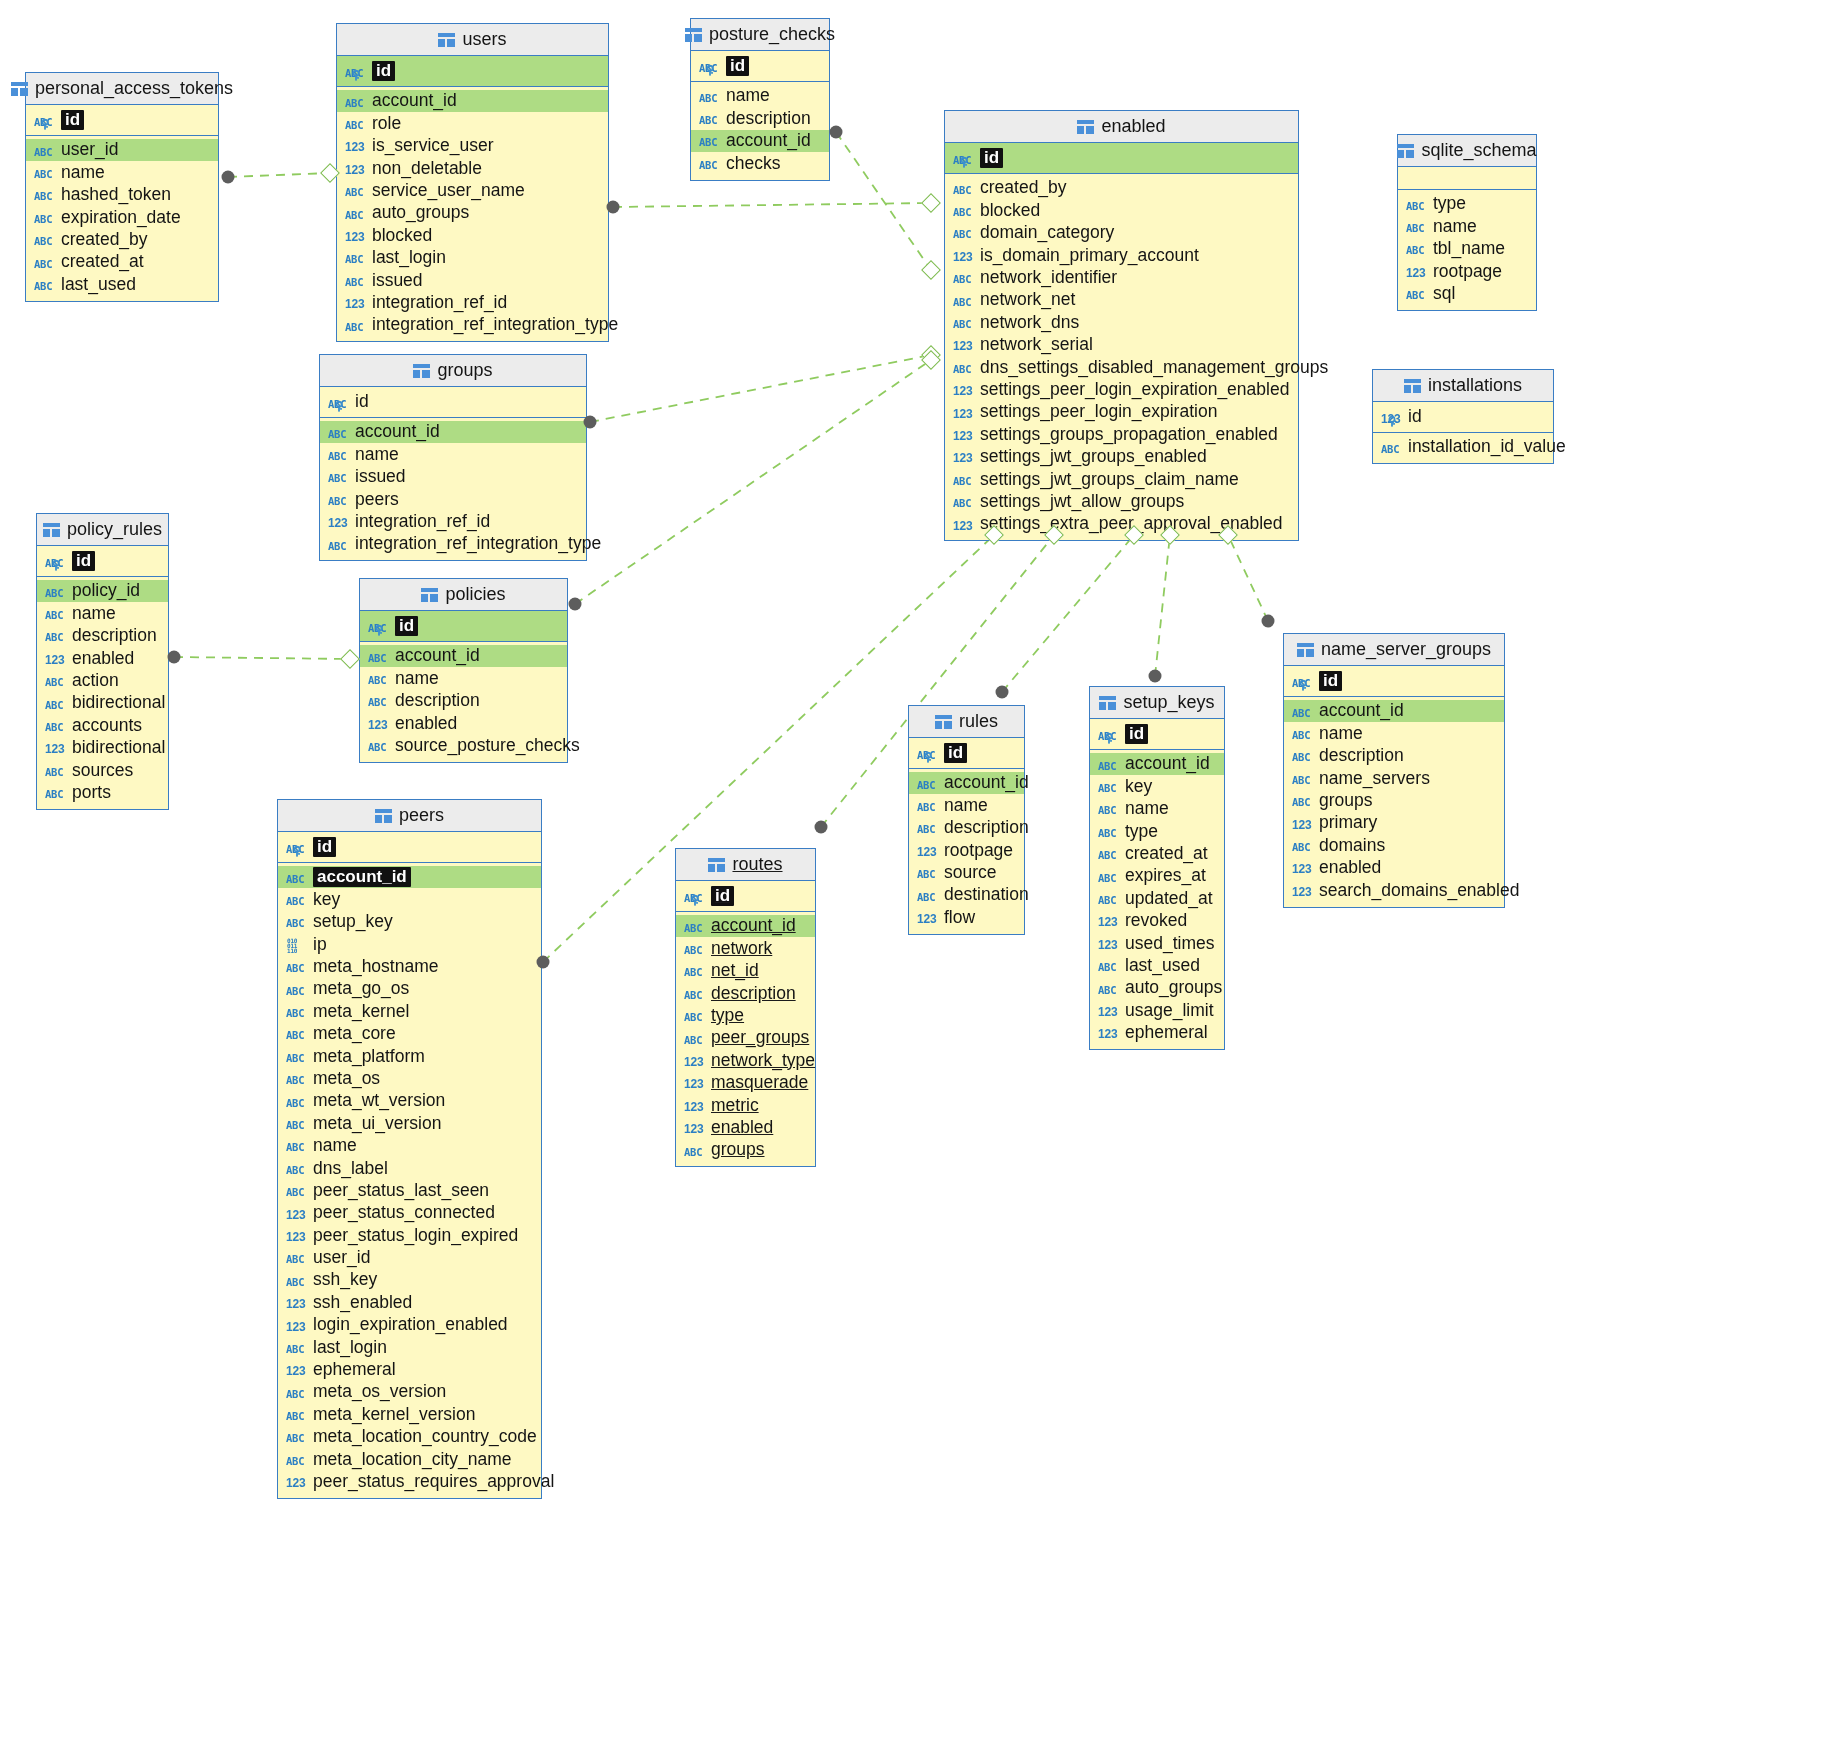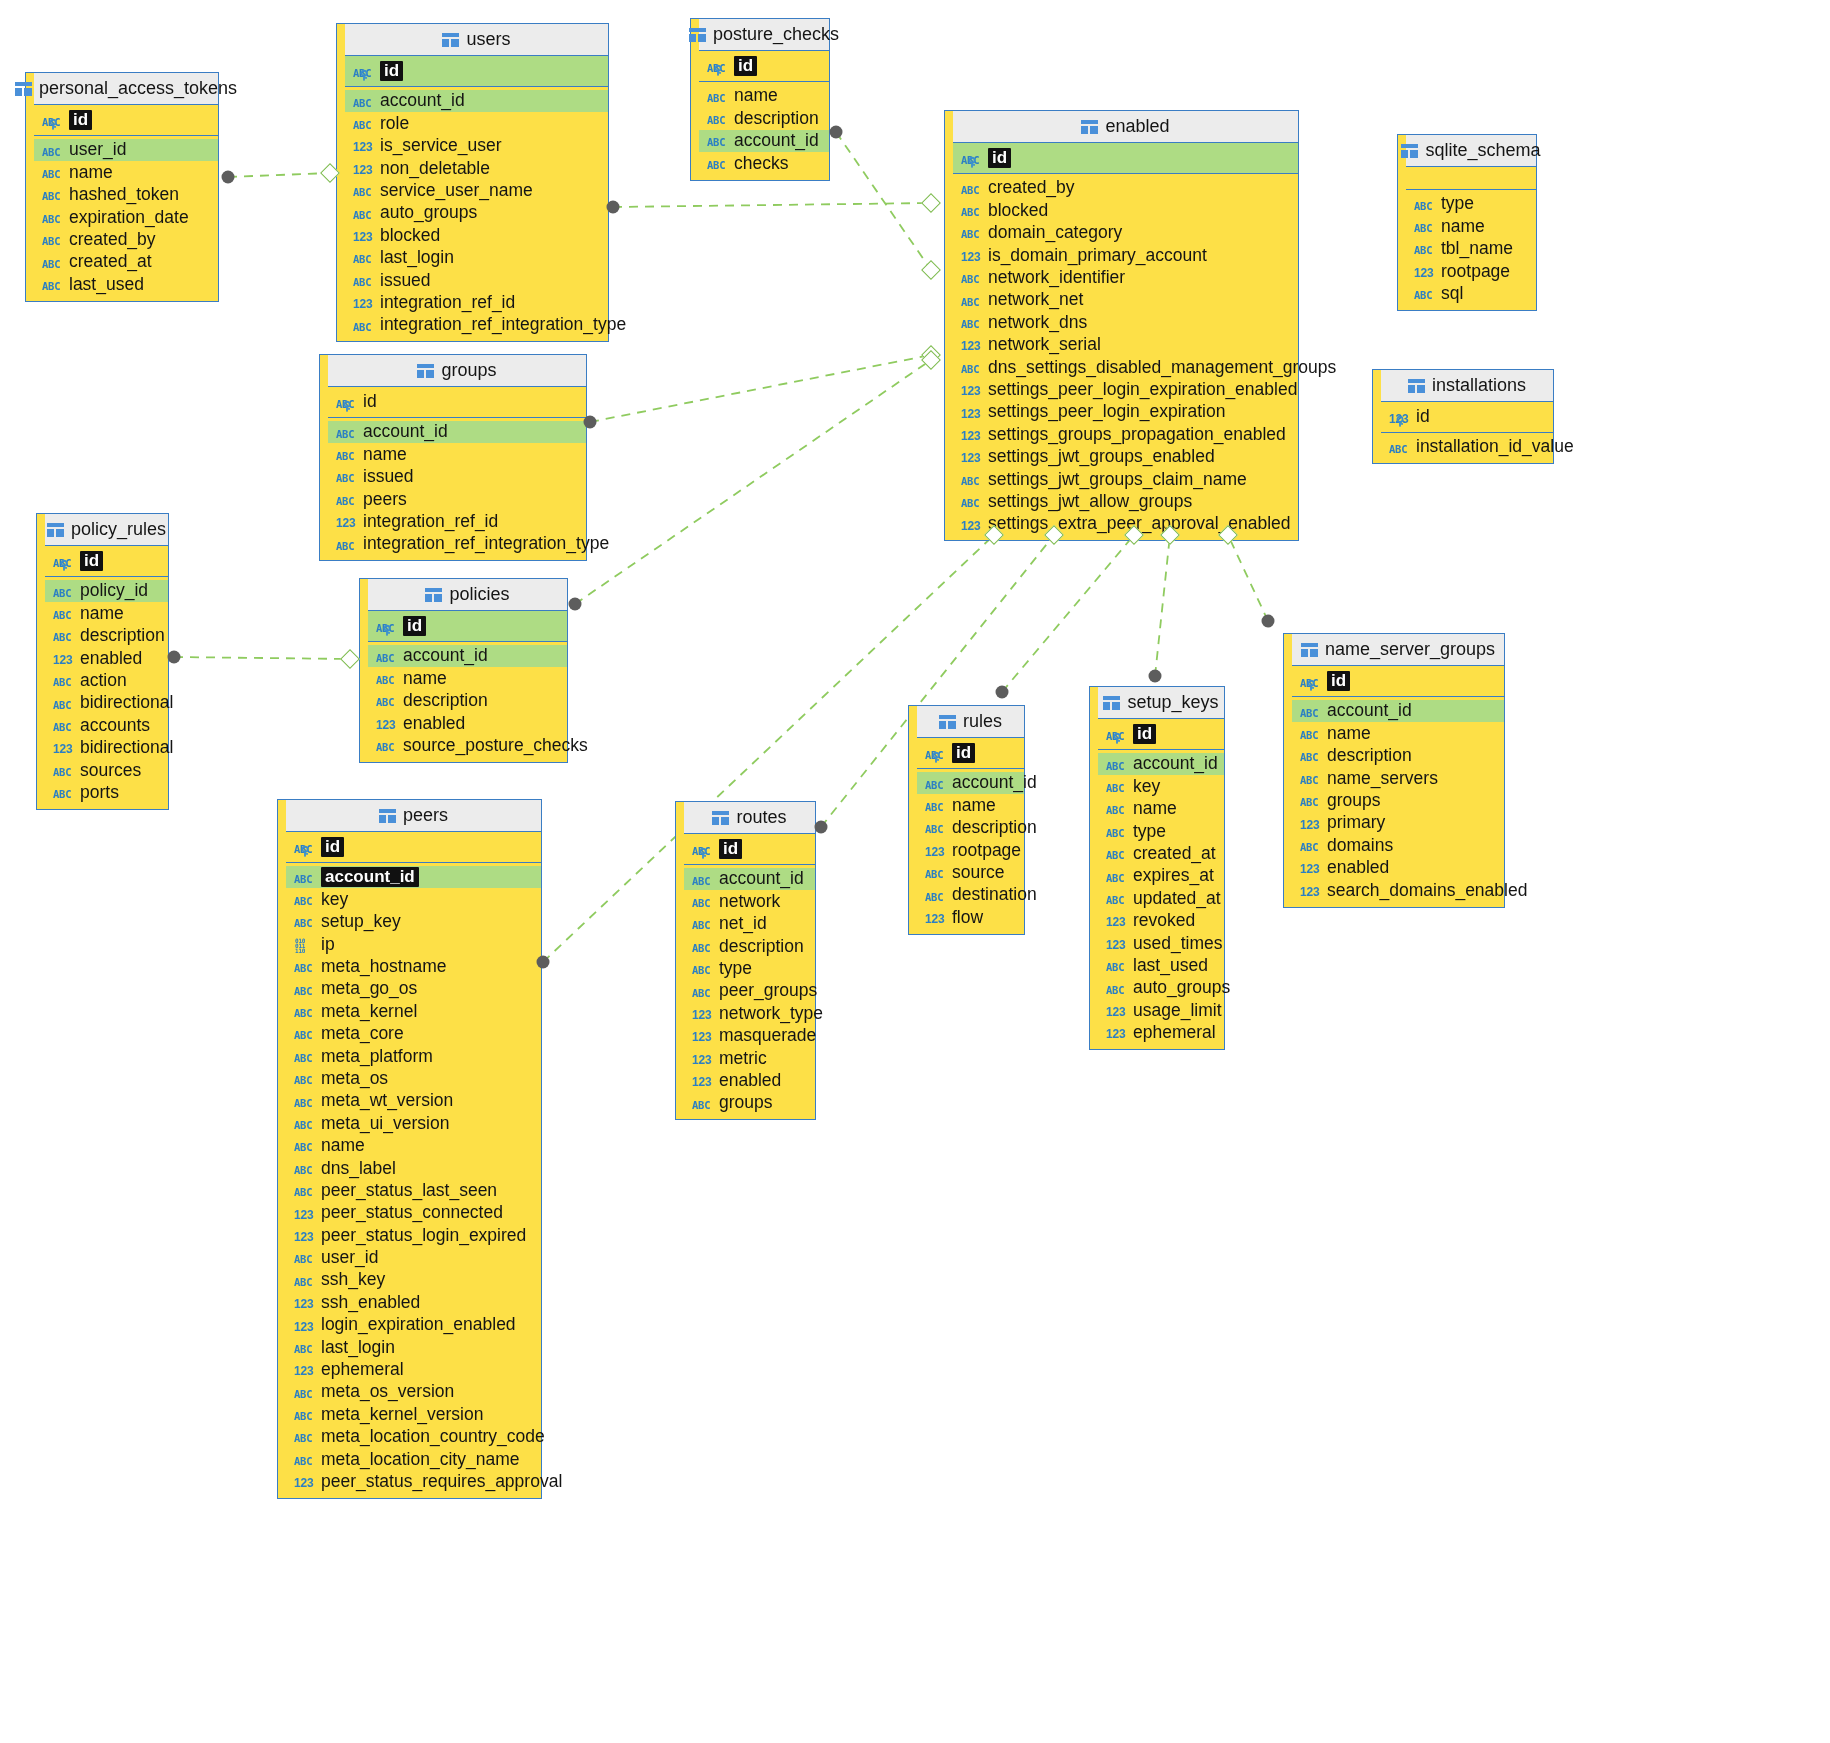--- a/index.html
+++ b/index.html
@@ -7,25 +7,24 @@
     width:1830px;height:1743px;position:relative;background:#ffffff;
     font-family:"Liberation Sans","DejaVu Sans",sans-serif;
     -webkit-font-smoothing:antialiased;overflow:hidden;
   }
   #canvas{position:absolute;inset:0;}
   #edges{position:absolute;left:0;top:0;width:1830px;height:1743px;pointer-events:none;}
 
   .table{
     position:absolute;
     border:1.6px solid #3a7dc4;
-    background:#fde047;
+    background:#fef9c3;
     box-sizing:border-box;
     font-size:17.5px;
     color:#1b1b1b;
-    padding-left:8px;
   }
   .tbl-header{
     height:31px;
     background:#ececec;
     border-bottom:1.6px solid #3a7dc4;
     display:flex;align-items:center;justify-content:center;
     gap:7px;
     font-size:18px;
     color:#141414;
   }
@@ -692,21 +691,21 @@
         <div class="row">
           <span style="position: relative; display: inline-block; width: 21px; height: 15px; flex: 0 0 auto;"><span class="ticon abc"></span></span>
           <span class="lbl">meta_location_city_name</span>
         </div>
         <div class="row">
           <span style="position: relative; display: inline-block; width: 21px; height: 15px; flex: 0 0 auto;"><span class="ticon num"></span></span>
           <span class="lbl">peer_status_requires_approval</span>
         </div>
       </div>
     </div>
-    <div class="table" style="left: 675px; top: 801px; width: 141px;">
+    <div class="table" style="left: 675px; top: 848px; width: 141px; text-decoration: underline;">
       <div class="tbl-header">
         <span class="tbl-icon">
           <i class="tb"></i>
           <i class="bl"></i>
           <i class="br"></i>
         </span>
         <span>routes</span>
       </div>
       <div class="pk-section">
         <div class="row">

